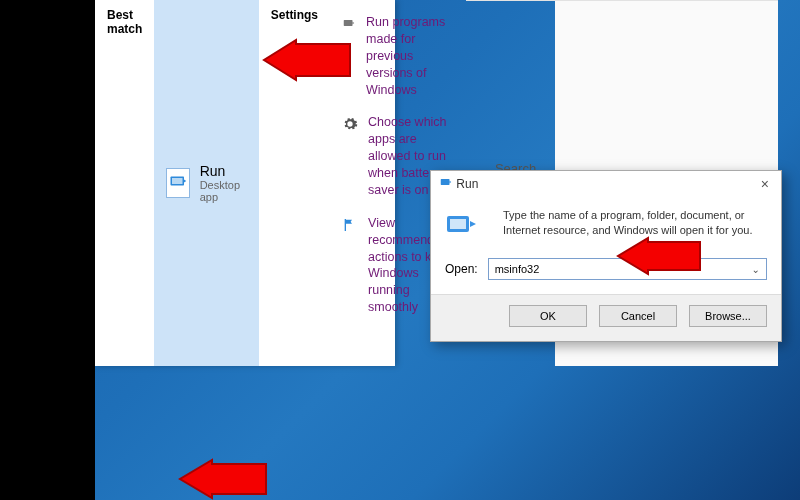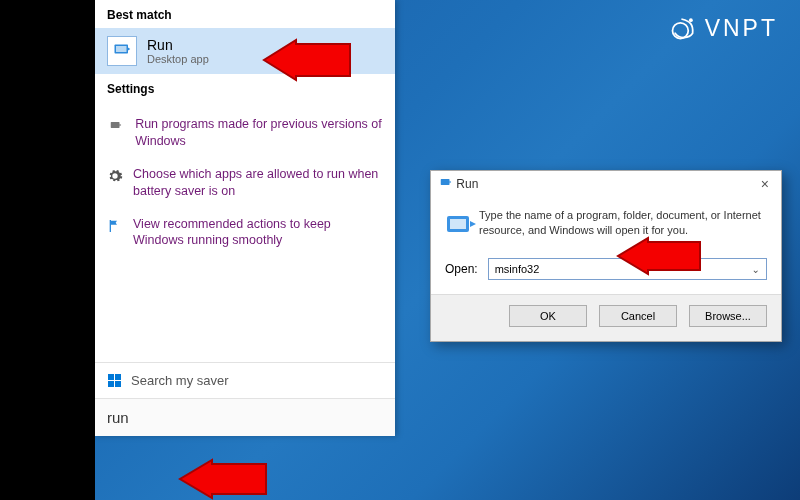--- a/index.html
+++ b/index.html
@@ -5,23 +5,23 @@
   * { margin: 0; padding: 0; box-sizing: border-box; font-family: "Segoe UI", Tahoma, sans-serif; }
   body { width: 800px; height: 500px; overflow: hidden; position: relative; background: #1a5fa8; }
   .desktop {
     position: absolute; left: 0; top: 0; width: 800px; height: 500px;
     background: linear-gradient(135deg, #1a5fa8 0%, #1e6fb8 40%, #2478c0 55%, #1e6fb8 70%, #0d3d78 100%);
   }
   
   .strip { position: absolute; left: 0; top: 0; width: 95px; height: 500px; background: #000; }
   
   .start {
-    position: absolute; left: 95px; top: 0; width: 300px; height: 436px;
+    position: absolute; left: 95px; top: 0; width: 300px; height: 366px;
     background: #fff; box-shadow: 2px 0 6px rgba(0,0,0,.25);
-    display: flex; flex-direction: column;
+    display: flex; flex-direction: row;
   }
   .section-head { font-size: 12px; font-weight: 600; color: #000; padding: 8px 12px 6px; background: #fff; }
   .result-run {
     display: flex; align-items: center; padding: 8px 12px; background: #cde3f8; cursor: pointer;
   }
   .result-run .icon-box { width: 30px; height: 30px; background:#fff; border:1px solid #8db7e2; display:flex;align-items:center;justify-content:center;margin-right:10px; }
   .result-run .title { font-size: 14px; font-weight: 400; color:#000; }
   .result-run .sub { font-size: 11px; color:#666; }
   .settings-list { padding: 6px 0 0; }
   .set-item { display: flex; padding: 8px 12px; gap:10px; cursor:pointer; }
@@ -36,21 +36,21 @@
   @keyframes blink { 50% { opacity:0; } }
 
   
   .run-dlg {
     position:absolute; left:430px; top:170px; width:352px; background:#fff;
     border:1px solid #a9a9a9; box-shadow: 4px 4px 12px rgba(0,0,0,.35);
     font-size:11px;
   }
   .dlg-title { display:flex; align-items:center; padding:4px 8px; font-size:12px; color:#333;}
   .dlg-title .x { margin-left:auto; font-size:14px; color:#555; cursor:pointer; padding:0 4px;}
-  .dlg-body { display:flex; padding:12px 14px 10px; gap:0; }
+  .dlg-body { display:flex; padding:12px 14px 10px; gap:24px; }
   .dlg-body .bigicon { width:34px; height:34px; flex-shrink:0; }
   .dlg-desc { font-size:11px; color:#333; line-height:1.35; }
   .dlg-open-row { display:flex; align-items:center; padding:6px 14px 14px; gap:10px; }
   .dlg-open-row label { font-size:12px; color:#000; }
   .dlg-open-row .field {
     flex:1; display:flex; align-items:center; border:1px solid #7a9fce; background:#fff;
     height:22px; padding:0 6px;
   }
   .dlg-open-row .field input { border:none; outline:none; width:100%; font-size:11px; }
   .dlg-open-row .chev { font-size:10px; color:#555; cursor:pointer; }

